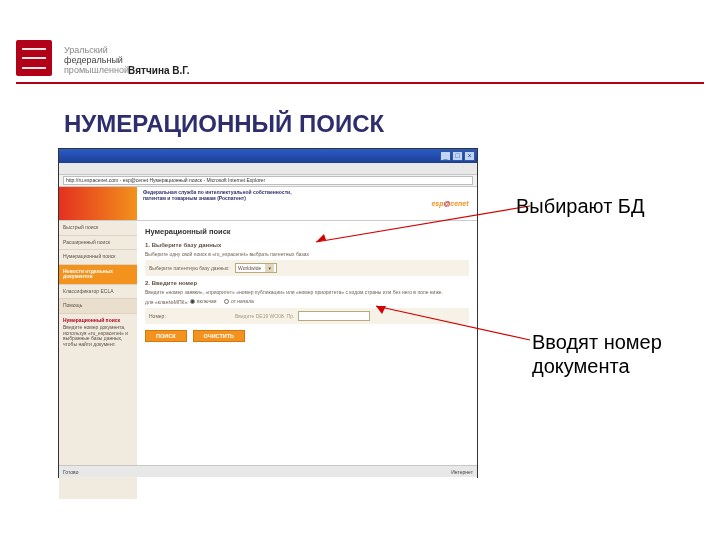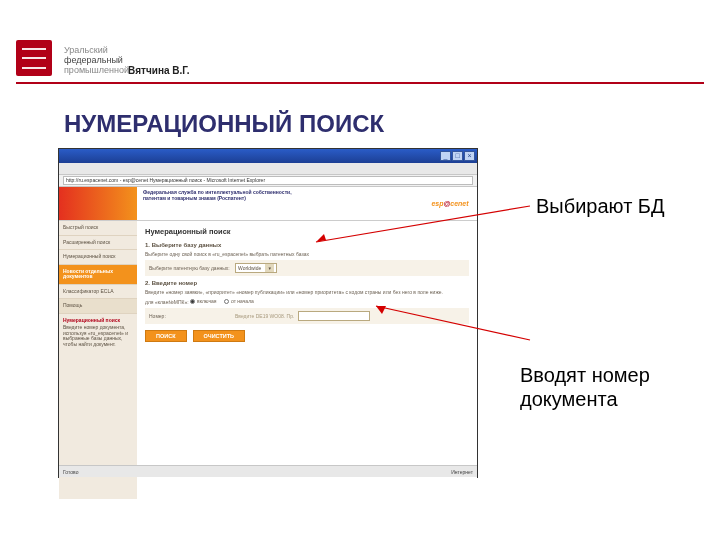--- a/index.html
+++ b/index.html
@@ -47,22 +47,22 @@
   .select { display: inline-flex; align-items: center; background: #fff; border: 1px solid #b9a97f; height: 10px; font-size: 5px; padding: 0 2px; }
   .select .arrow { width: 9px; height: 8px; background: #e2d8bc; margin-left: 4px; text-align: center; line-height: 8px; font-size: 5px; }
   .input { background: #fff; border: 1px solid #b9a97f; height: 10px; width: 72px; font-size: 5px; padding: 0 2px; color: #333; }
   .radio-row label { margin-right: 6px; display: inline-flex; align-items: center; gap: 2px; }
   .radio { width: 5px; height: 5px; border: 1px solid #777; border-radius: 50%; display: inline-block; }
   .radio.checked::after { content:""; display:block; width:3px; height:3px; background:#333; border-radius:50%; margin:0 auto; margin-top:0.5px;}
   .btn-row { margin-top: 6px; display: flex; gap: 6px; }
   .btn { background: #f3921c; color: #fff; border: 1px solid #cf7a11; font-size: 5.5px; padding: 2px 10px; font-weight: 700; cursor: pointer; }
   .statusbar { position: absolute; left: 0; right: 0; bottom: 0; height: 12px; background: #e8e8e8; border-top: 1px solid #c7c7c7; display:flex; align-items:center; font-size:5px; color:#444; padding:0 4px; gap:6px;}
   .annot { position: absolute; font-size: 20px; color: #000; font-family: Arial; }
-  .annot1 { left: 536px; top: 195px; }
-  .annot2 { left: 520px; top: 330px; width: 170px; line-height: 1.2; margin-top: 33px; }
+  .annot1 { left: 516px; top: 195px; }
+  .annot2 { left: 532px; top: 330px; width: 170px; line-height: 1.2; }
   svg.arrow-svg { position: absolute; pointer-events: none; }
 </style>
 </head>
 <body>
 
 <div class="header">
   <div class="logo-block">
     <div class="logo-square">
       <div class="logo-line"></div>
         <div class="logo-line"></div>

